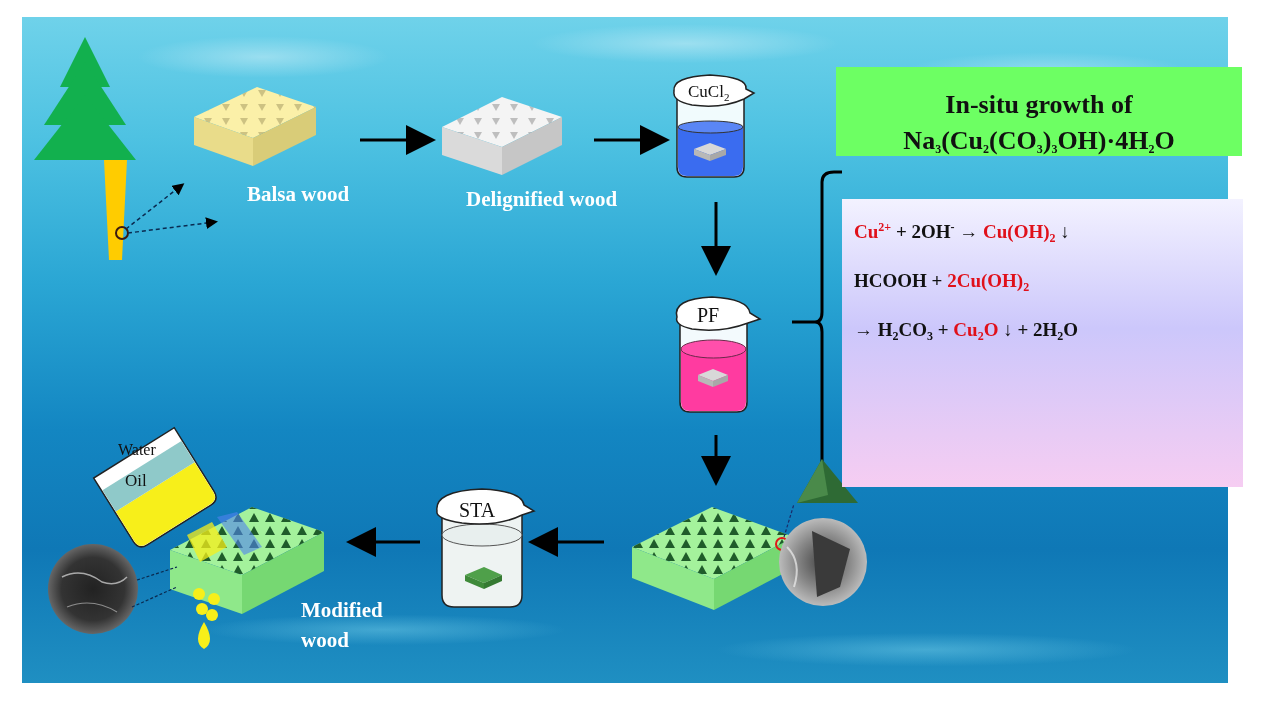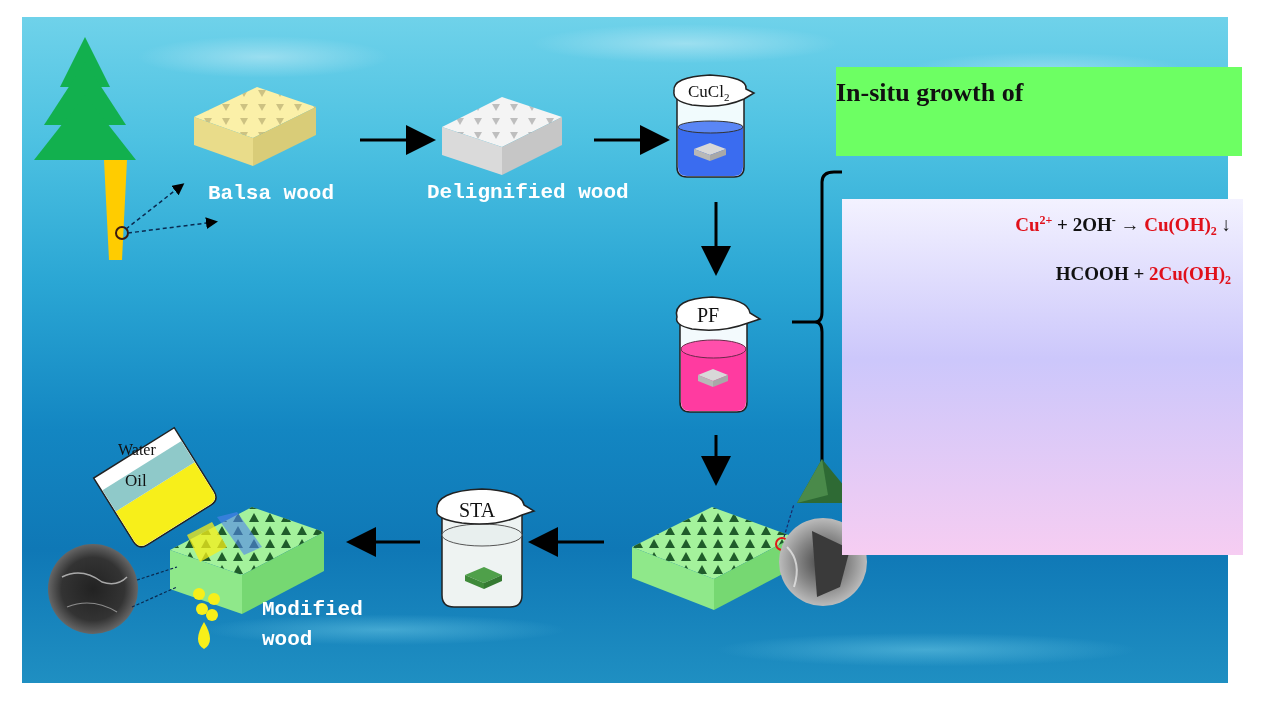--- a/index.html
+++ b/index.html
@@ -7,26 +7,26 @@
   #scene { position:absolute; left:22px; top:17px; width:1206px; height:666px; overflow:hidden;
     background: linear-gradient(180deg, #6fd2ea 0%, #4ec2e2 18%, #2aa6d4 40%, #1386c2 62%, #0f78b6 80%, #1f8fc2 100%); }
   #scene .shimmer { position:absolute; left:0; top:0; width:100%; height:100%;
     background:
       radial-gradient(ellipse 180px 30px at 20% 6%, rgba(255,255,255,0.35), transparent 70%),
       radial-gradient(ellipse 220px 28px at 55% 4%, rgba(255,255,255,0.35), transparent 70%),
       radial-gradient(ellipse 200px 26px at 85% 8%, rgba(255,255,255,0.3), transparent 70%),
       radial-gradient(ellipse 260px 22px at 30% 92%, rgba(120,210,235,0.45), transparent 70%),
       radial-gradient(ellipse 300px 24px at 75% 95%, rgba(120,210,235,0.45), transparent 70%); }
   svg text { font-family:"Liberation Serif", serif; }
-  .lbl { position:absolute; color:#ffffff; font-weight:bold; font-size:21px; font-family:Liberation Mono, monospace; }
+  .lbl { position:absolute; color:#ffffff; font-weight:bold; font-size:21px; font-family:Liberation Serif, serif;margin-left:39px; }
   #title-box { position:absolute; left:836px; top:67px; width:406px; height:89px; background:#6dff63;
-    text-align:left; font-weight:bold; font-size:26px; line-height:36px; color:#111; padding-top:8px; box-sizing:border-box; }
-  #eq-box { position:absolute; left:842px; top:199px; width:401px; height:356px;
+    text-align:center; font-weight:bold; font-size:26px; line-height:36px; color:#111; padding-top:20px; box-sizing:border-box; }
+  #eq-box { position:absolute; left:842px; top:199px; width:401px; height:288px;
     background: linear-gradient(180deg, #f3f2ff 0%, #ccc7fb 45%, #f6cdf2 100%);
-    font-weight:bold; font-size:19px; color:#111; box-sizing:border-box; padding:9px 12px;text-align:right; }
+    font-weight:bold; font-size:19px; color:#111; box-sizing:border-box; padding:16px 12px; }
   .eq { line-height:25px; white-space:nowrap; }
   .red { color:#e0101a; }
   .gap { height:17px; }
   sub, sup { font-size:12px; }
   sub { vertical-align:-4px; } sup { vertical-align:7px; }
 </style>
 </head>
 <body>
 
 <div id="scene">
@@ -187,34 +187,38 @@
     </g>
 
     <g fill="none" stroke="#000" stroke-width="1.3">
       <path d="M1195,210 Q1210,230 1200,255" marker-end="url(#ah)"></path>
       <path d="M1195,303 Q1210,323 1200,348" marker-end="url(#ah)"></path>
       <path d="M1195,378 Q1210,398 1200,423" marker-end="url(#ah)"></path>
     </g>
   </svg>
 
   <div class="lbl" style="left:186px;top:165px;">Balsa wood</div>
-  <div class="lbl" style="left:405px;top:164px;text-align:right;">Delignified wood</div>
+  <div class="lbl" style="left:405px;top:170px;text-align:right;">Delignified wood</div>
   <div class="lbl" style="left:240px;top:578px;line-height:30px;">
     <div>Modified</div>
     <div>wood</div>
   </div>
 </div>
 
 <div id="title-box">
   <div>In-situ growth of</div>
+  <div><span>Na</span><sub>3</sub><span>(Cu</span><sub>2</sub><span>(CO</span><sub>3</sub><span>)</span><sub>3</sub><span>OH)·4H</span><sub>2</sub><span>O</span></div>
 </div>
 
 <div id="eq-box">
   <div class="eq">
     <span class="red">Cu</span><sup class="red">2+</sup><span> + 2OH</span><sup>-</sup><span> → </span><span class="red">Cu(OH)</span><sub class="red">2</sub><span> ↓</span>
   </div>
   <div class="gap"></div>
   <div class="eq">
     <span>HCOOH + </span><span class="red">2Cu(OH)</span><sub class="red">2</sub>
   </div>
   <div class="gap"></div>
+  <div class="eq">
+    <span>→ H</span><sub>2</sub><span>CO</span><sub>3</sub><span> + </span><span class="red">Cu</span><sub class="red">2</sub><span class="red">O</span><span> ↓ + 2H</span><sub>2</sub><span>O</span>
+  </div>
   <div class="gap"></div>
 </div>
 
 </body></html>

